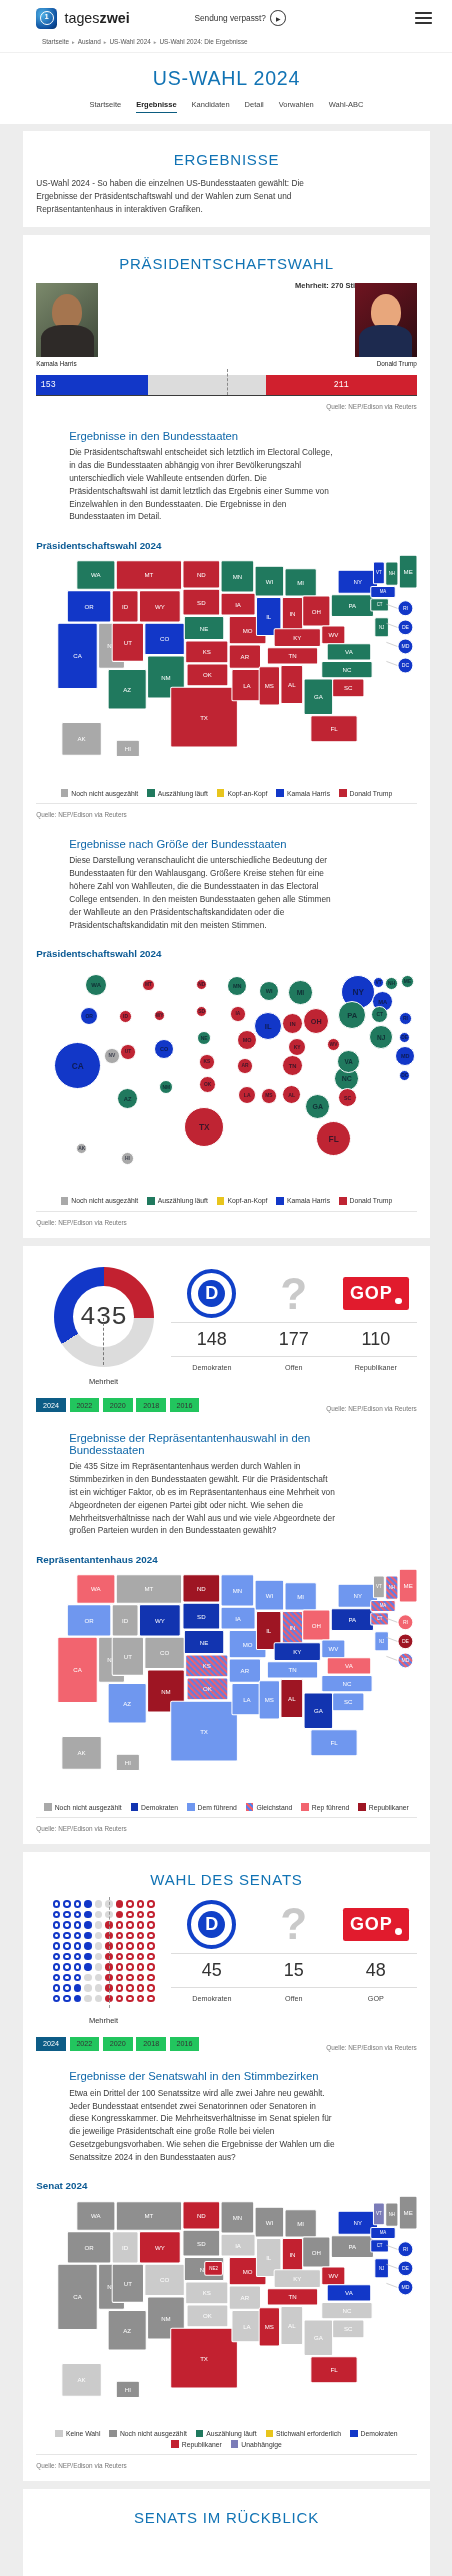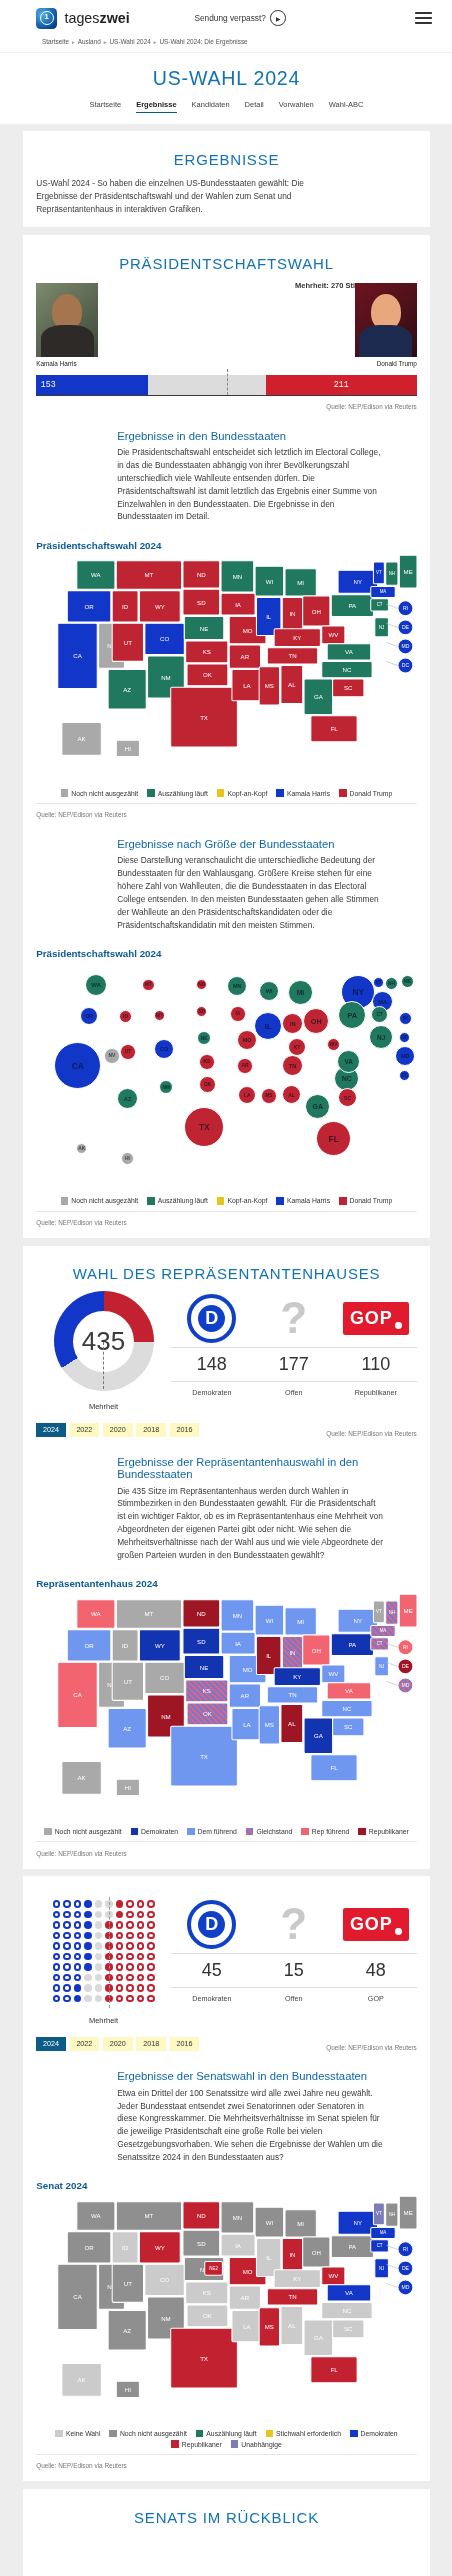--- a/index.html
+++ b/index.html
@@ -17,21 +17,21 @@
   .burger span{height:1.9px;background:#333;border-radius:0.8px;}
   .crumbs{font-size:6.4px;color:#555;padding:3px 22.6px 7.5px 42px;border-bottom:0.8px solid #f0f0f0;}
   .crumbs .sep{color:#999;margin:0 3px;font-size:5.3px;}
   .crumbs a{color:#555;text-decoration:none;}
   .pagetitle{text-align:center;font-size:19.6px;color:#1173b4;letter-spacing:0.8px;margin:13.6px 0 10.6px;}
   .tabs{display:flex;justify-content:center;gap:15px;font-size:7.5px;color:#444;}
   .tabs .tab{padding-bottom:3px;}
   .tabs .tab.active{font-weight:bold;color:#222;border-bottom:1.9px solid #0b5c80;}
   .card{background:#fff;margin:7.5px 22.6px;padding:13.6px 13.6px 12px;}
   .card-title{text-align:center;font-size:15px;color:#1173b4;letter-spacing:0.8px;margin:6px 0 9px;}
-  .indent{margin-left:81px;width:268px;}
+  .indent{margin-left:33px;width:268px;}
   .ptext{font-size:8.3px;line-height:1.55;color:#3a3a3a;margin:4.5px 0 0;}
   .subhead{font-size:11.3px;color:#0f67a9;margin:19.6px 0 3px;}
   .maplabel{font-size:9.8px;font-weight:bold;color:#0b5a94;margin:16.6px 0 3px;}
   .majority-line{text-align:right;font-size:7.5px;color:#333;margin:1.5px 0 4.5px;font-weight:bold;}
   .cands{display:flex;justify-content:space-between;align-items:flex-start;margin-top:-10.6px;}
   .photo{width:62px;height:74px;position:relative;overflow:hidden;}
   .photo .head{position:absolute;left:16px;top:10.6px;width:30px;height:36px;border-radius:50% 50% 45% 45%;}
   .photo .body{position:absolute;left:4.5px;top:42px;width:53px;height:33px;border-radius:40% 40% 0 0;}
   .photo.harris{background:linear-gradient(140deg,#7c8a6c,#3c4638);}
   .photo.harris .head{background:#a5754f;}
@@ -52,35 +52,35 @@
   .legend .it{display:flex;align-items:center;gap:3px;}
   .legend .sw{width:7.5px;height:7.5px;flex:0 0 auto;}
   .sw.hatch{background:repeating-linear-gradient(45deg,#ef5f6c 0 2.3px,#5b7fe8 2.3px 4.5px);}
   .mapwrap{text-align:center;margin-top:4.5px;}
   .bubblewrap{position:relative;width:381px;height:226px;margin:6px auto 0;}
   .bubble{position:absolute;border-radius:50%;border:1.1px solid #fff;box-sizing:border-box;display:flex;align-items:center;justify-content:center;}
   .bubble span{color:rgba(10,15,35,0.7);font-weight:bold;}
   .chamber-row{display:flex;align-items:flex-start;margin-top:7.5px;}
   .donutbox{width:143px;text-align:center;position:relative;}
   .donut{width:100px;height:100px;border-radius:50%;margin:0 auto;position:relative;}
-  .donut .hole{position:absolute;inset:19.6px;background:#fff;border-radius:50%;display:flex;align-items:center;justify-content:center;font-size:26px;color:#3a3a3a;}
+  .donut .hole{position:absolute;inset:19.6px;background:#fff;border-radius:50%;display:flex;align-items:center;justify-content:center;font-size:26px;color:#3a3a3a;font-family:Liberation Mono, monospace;}
   .donut .dash{position:absolute;left:calc(50% - 0.8px);top:51px;height:47px;border-left:1.5px dashed #777;}
   .chamber-label{font-size:7.5px;color:#333;margin-top:10.6px;}
   .partycols{display:flex;flex:1;justify-content:space-around;padding-top:3px;}
   .pcol{width:82px;text-align:center;}
   .plogo{height:48px;display:flex;align-items:center;justify-content:center;}
   .dem-ring{width:41px;height:41px;border:4.5px solid #1040c8;border-radius:50%;display:flex;align-items:center;justify-content:center;}
   .dem-disc{width:27px;height:27px;background:#1040c8;border-radius:50%;color:#fff;font-weight:bold;font-size:18px;display:flex;align-items:center;justify-content:center;}
   .qmark{font-size:44px;font-weight:bold;color:#c9c9c9;line-height:1;}
   .gop-box{background:#e11b2d;color:#fff;font-weight:bold;font-size:18px;padding:6px 7.5px;border-radius:2.3px;letter-spacing:0.8px;display:flex;align-items:center;gap:2.3px;}
   .gop-box .reg{width:6.8px;height:6.8px;background:#fff;border-radius:50%;align-self:flex-end;}
   .pcount{font-size:18px;color:#333;border-top:0.8px solid #ddd;border-bottom:0.8px solid #ddd;padding:6px 0;margin-top:4.5px;}
   .pname{font-size:7.2px;color:#444;margin-top:6px;}
   .yearrow{display:flex;align-items:flex-end;margin-top:12px;}
-  .yr{font-size:7.2px;padding:2.3px 6.8px;background:#fef9c3;color:#333;margin-right:3.8px;}
+  .yr{font-size:7.2px;padding:2.3px 6.8px;background:#22c55e;color:#333;margin-right:3.8px;}
   .yr.active{background:#0d5c86;color:#fff;}
   .yearrow .source{margin:0 0 0 auto;}
   .dotsbox{width:143px;text-align:center;}
   .dotgrid{position:relative;display:inline-block;margin-top:3px;}
   .dotrow{display:flex;gap:3px;margin-bottom:3px;}
   .dot{width:7.5px;height:7.5px;border-radius:50%;box-sizing:border-box;background:#fff;}
   .dot.bo{border:2.3px solid #1237c8;}
   .dot.bf{background:#1237c8;}
   .dot.g{background:#d9d9d9;}
   .dot.rf{background:#c22130;}
@@ -581,21 +581,20 @@
       </span>
       <span class="it">
         <span class="sw" style="background: rgb(191, 36, 51);"></span>
         <span>Donald Trump</span>
       </span>
     </div>
   <div class="source">Quelle: NEP/Edison via Reuters</div>
 </div>
 
 <div class="card">
-  <div class="card-title">WAHL DES REPRÄSENTANTENHAUSES</div>
   <div class="chamber-row">
     <div class="donutbox">
       <div class="donut" id="house-donut" style="background: conic-gradient(rgb(194, 33, 48) 0deg, rgb(194, 33, 48) 91.0345deg, rgb(220, 220, 220) 91.0345deg, rgb(220, 220, 220) 237.517deg, rgb(18, 55, 200) 237.517deg, rgb(18, 55, 200) 360deg);">
         <div class="hole">
             <span>435</span>
           </div>
         <div class="dash"></div>
       </div>
       <div class="chamber-label">Mehrheit</div>
     </div>
@@ -876,20 +875,21 @@
       </span>
       <span class="it">
         <span class="sw" style="background: rgb(158, 21, 35);"></span>
         <span>Republikaner</span>
       </span>
     </div>
   <div class="source">Quelle: NEP/Edison via Reuters</div>
 </div>
 
 <div class="card">
+  <div class="card-title">WAHL DES SENATS</div>
   <div class="chamber-row">
     <div class="dotsbox">
       <div class="dotgrid" id="senate-dots">
         <div class="dot-dash"></div>
       <div class="dotrow">
             <span class="dot bo"></span>
             <span class="dot bo"></span>
             <span class="dot bo"></span>
             <span class="dot bf"></span>
             <span class="dot g"></span>
@@ -1030,21 +1030,21 @@
     <span id="senate-years" style="display:flex;">
         <span class="yr active">2024</span>
         <span class="yr">2022</span>
         <span class="yr">2020</span>
         <span class="yr">2018</span>
         <span class="yr">2016</span>
       </span>
     <span class="source">Quelle: NEP/Edison via Reuters</span>
   </div>
   <div class="indent">
-    <div class="subhead">Ergebnisse der Senatswahl in den Bundesstaaten</div>
+    <div class="subhead">Ergebnisse der Senatswahl in den Stimmbezirken</div>
     <div class="ptext">Etwa ein Drittel der 100 Senatssitze wird alle zwei Jahre neu gewählt. Jeder Bundesstaat entsendet zwei Senatorinnen oder Senatoren in diese Kongresskammer. Die Mehrheitsverhältnisse im Senat spielen für die jeweilige Präsidentschaft eine große Rolle bei vielen Gesetzgebungsvorhaben. Wie sehen die Ergebnisse der Wahlen um die Senatssitze 2024 in den Bundesstaaten aus?</div>
   </div>
   <div class="maplabel">Senat 2024</div>
   <div class="mapwrap">
     <svg id="map-senate" width="381" height="225" viewBox="0 0 560 330">
         <defs>
           <pattern id="map-senate-hatch" width="6" height="6" patternUnits="userSpaceOnUse" patternTransform="rotate(45)">
             <rect width="6" height="6" fill="#ef5f6c"></rect>
             <rect width="6" height="3" fill="#5b7fe8"></rect>
           </pattern>

